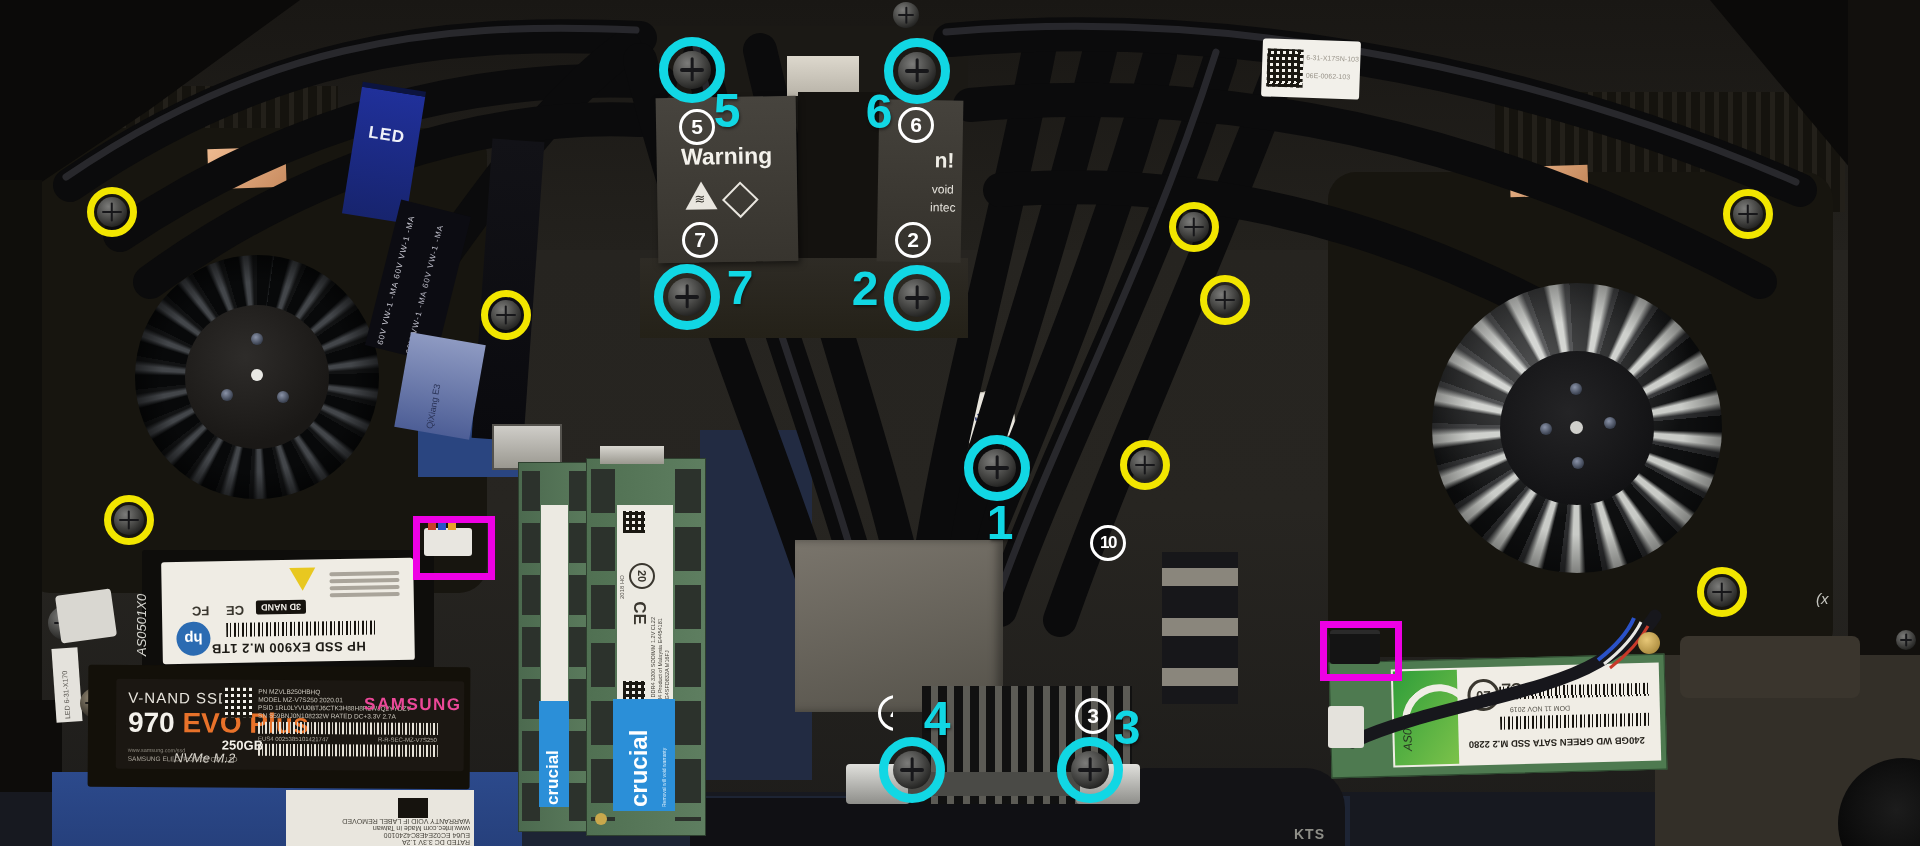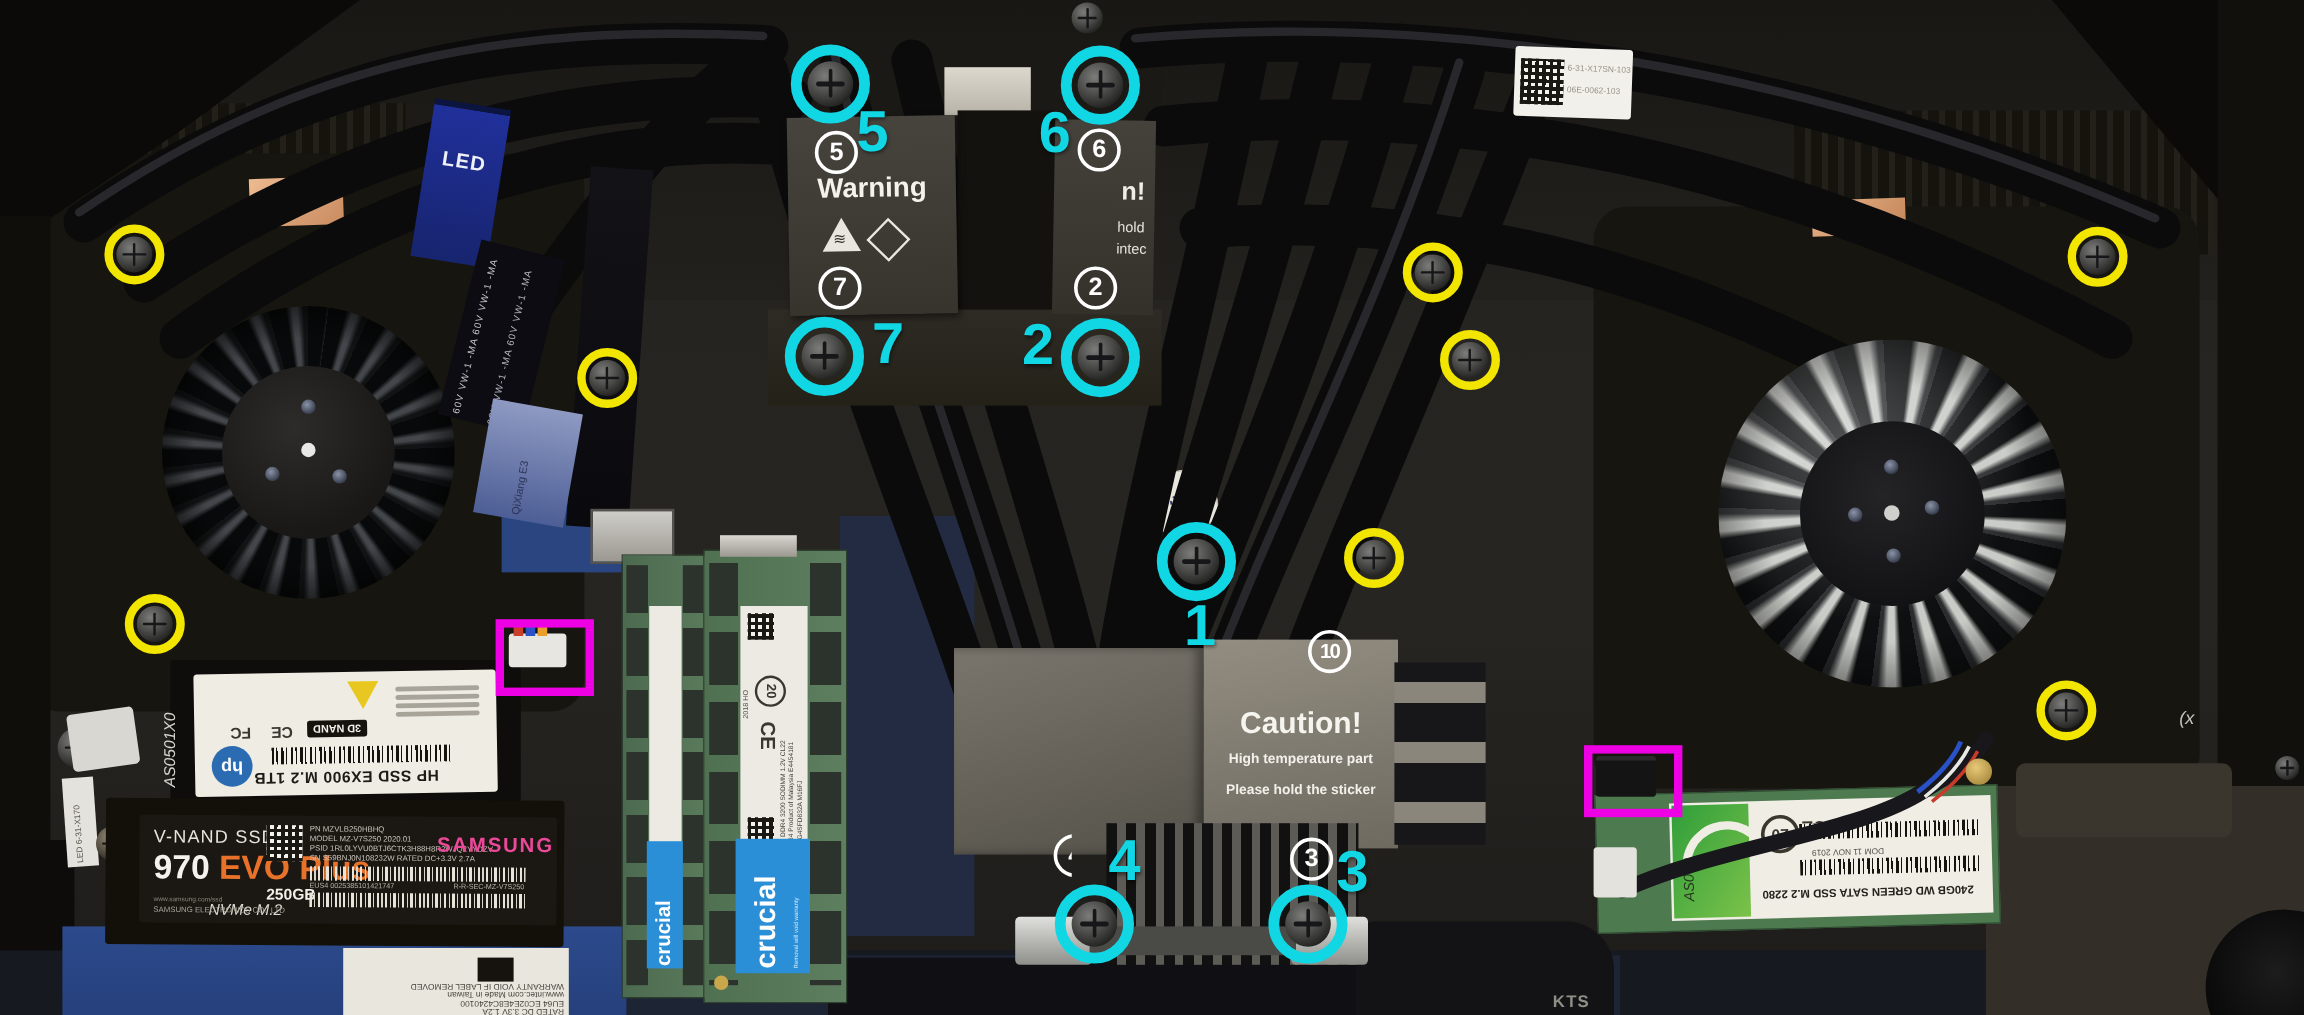--- a/index.html
+++ b/index.html
@@ -108,30 +108,25 @@
     <div class="abs" style="left:0;top:46px;width:140px;text-align:center;color:#f4f2ec;font-weight:bold;font-size:23px;">Warning</div>
     <div class="abs" style="left:28px;top:84px;width:0;height:0;border-left:16px solid transparent;border-right:16px solid transparent;border-bottom:28px solid rgba(0,0,0,0);box-sizing:border-box;">
       <div style="position:absolute;left:-16px;top:0;width:0;height:0;border-left:16px solid transparent;border-right:16px solid transparent;border-bottom:28px solid #e9e6df;"></div>
       <div style="position:absolute;left:-7px;top:10px;width:14px;height:14px;color:#37342e;font-size:13px;">≋</div>
     </div>
     <div class="abs" style="left:70px;top:90px;width:22px;height:22px;border:2px solid #e9e6df;transform:rotate(45deg);"></div>
   </div>
 
   <div class="abs" style="left:878px;top:100px;width:84px;height:162px;background:linear-gradient(180deg,#45423c,#34312b);transform:rotate(1deg);">
     <div class="abs" style="right:8px;top:48px;color:#efede6;font-weight:bold;font-size:21px;">n!</div>
-    <div class="abs" style="right:8px;top:82px;color:#e6e3dc;font-size:12px;">hold</div>
+    <div class="abs" style="right:8px;top:82px;color:#e6e3dc;font-size:12px;">void</div>
     <div class="abs" style="right:6px;top:100px;color:#e6e3dc;font-size:12px;">intec</div>
   </div>
 
   <div class="abs" style="left:795px;top:540px;width:208px;height:172px;background:linear-gradient(165deg,#7a756c,#55524a);box-shadow:inset -6px 0 8px rgba(0,0,0,.35);"></div>
-  <div class="abs" style="left:1003px;top:533px;width:162px;height:174px;background:linear-gradient(170deg,#938d81,#6e6a60);">
-    <div class="abs" style="left:6px;top:56px;width:150px;text-align:center;color:#f6f4ee;font-weight:bold;font-size:25px;">Caution!</div>
-    <div class="abs" style="left:0;top:94px;width:162px;text-align:center;color:#f2f0ea;font-size:11.5px;font-weight:bold;">High temperature part</div>
-    <div class="abs" style="left:0;top:120px;width:162px;text-align:center;color:#f2f0ea;font-size:11.5px;font-weight:bold;">Please hold the sticker</div>
-  </div>
   <div class="abs" style="left:1162px;top:552px;width:76px;height:152px;background:repeating-linear-gradient(180deg,#17171a 0 16px,#8a867c 16px,#8a867c 34px,#17171a 34px 50px);"></div>
 
   <div class="abs" style="left:922px;top:686px;width:210px;height:118px;background:repeating-linear-gradient(90deg,#111111 0 9px,#5c5b55 9px 16px);"></div>
   <div class="abs" style="left:846px;top:764px;width:64px;height:40px;background:linear-gradient(180deg,#e0e0dc,#8e8e8a);border-radius:4px;"></div>
   <div class="abs" style="left:1076px;top:764px;width:64px;height:40px;background:linear-gradient(180deg,#e0e0dc,#8e8e8a);border-radius:4px;"></div>
   <div class="abs" style="left:908px;top:772px;width:172px;height:24px;background:#4a4a46;"></div>
 
   <div class="abs fan-dark" style="left:135px;top:255px;width:244px;height:244px;">
     <div class="hub" style="left:50px;top:50px;width:144px;height:144px;background:radial-gradient(circle at 42% 36%,#2e2c2a,#1a1816 70%);">
       <div class="hubscrew" style="left:66px;top:28px;"></div>

